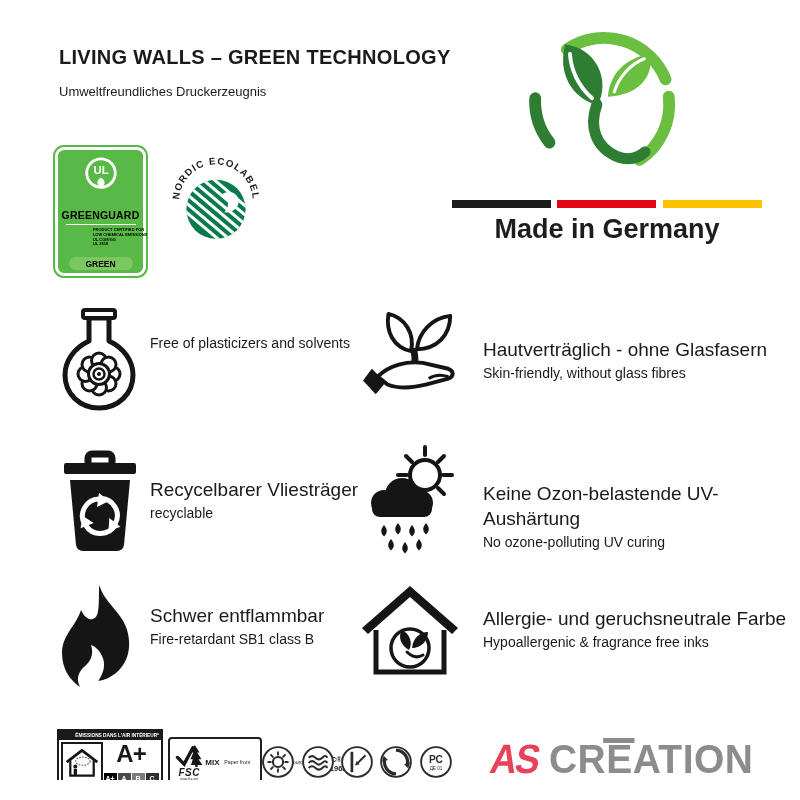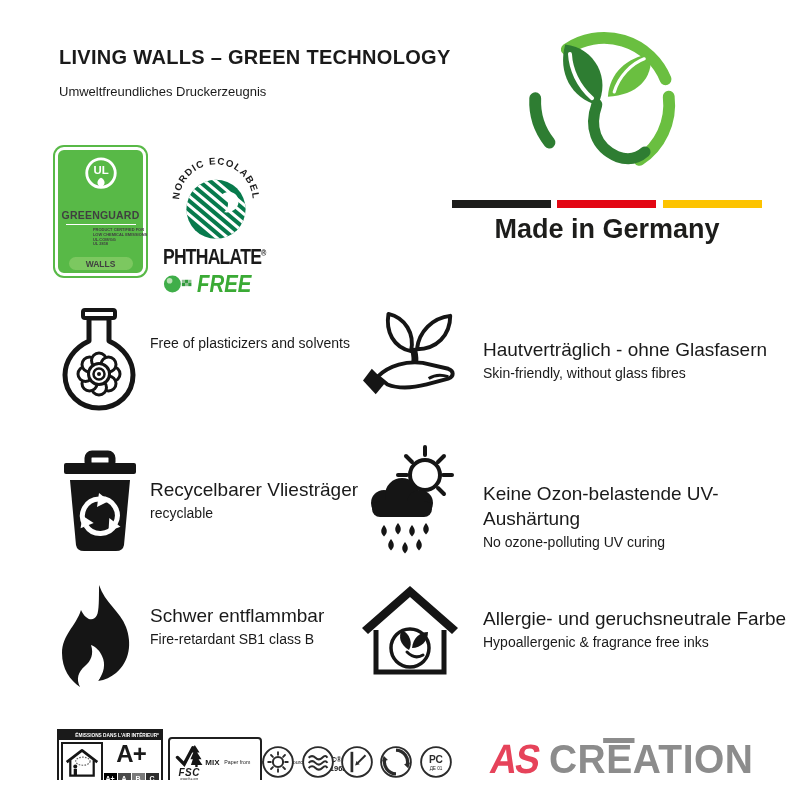--- a/index.html
+++ b/index.html
@@ -15,21 +15,21 @@
   .mig-logo{left:521px;top:24px;}
   .flagbar{top:200px;height:8px;}
   .fb1{left:452px;width:99px;background:#1d1d1b;}
   .fb2{left:557px;width:99px;background:#e30613;}
   .fb3{left:663px;width:99px;background:#fdc300;}
   .mig-label{left:452px;top:214px;width:310px;text-align:center;font-size:27px;font-weight:bold;color:#1d1d1b;}
 
   
   .gg{left:55px;top:147px;width:91px;height:129px;background:#58b947;border:3px solid #fff;
       box-shadow:0 0 0 2px #58b947;border-radius:9px;box-sizing:border-box;
-      display:flex;flex-direction:column;align-items:center;color:#404040;}
+      display:flex;flex-direction:column;align-items:center;color:#000000;}
   .gg-name{font-size:10.5px;font-weight:bold;letter-spacing:.2px;margin-top:15px;}
   .gg-hr{width:70px;height:1px;background:#fff;margin:3px 0 3px;}
   .gg-small{font-size:6px;line-height:7px;font-weight:bold;width:150%;transform:scale(.66);
             transform-origin:center top;text-align:left;padding-left:16px;align-self:flex-start;}
   .gg-pill{margin-top:1px;width:64px;height:13px;background:#7cc860;border-radius:7px;
            font-size:8.5px;font-weight:bold;display:flex;align-items:center;justify-content:center;}
 
   
   .nordic{left:166px;top:146px;}
   .pht{left:163px;top:244px;width:110px;}
@@ -110,21 +110,21 @@
       <path d="M20,25 C24.5,27 25.5,32.5 20,35 C14.5,32.5 15.5,27 20,25 Z" fill="#fff"></path>
     </svg>
     <div class="gg-name">GREENGUARD</div>
     <div class="gg-hr"></div>
     <div class="gg-small">
       <div>PRODUCT CERTIFIED FOR</div>
       <div>LOW CHEMICAL EMISSIONS</div>
       <div>UL.COM/GG</div>
       <div>UL 2818</div>
     </div>
-    <div class="gg-pill">WALLS</div>
+    <div class="gg-pill">GREEN</div>
   </div>
 
   <svg class="abs nordic" width="100" height="102" viewBox="0 0 96 100">
     <defs>
         <clipPath id="ncl">
           <circle cx="48" cy="62" r="29"></circle>
         </clipPath>
       <path id="arcNE" d="M12,54 A36,36 0 0 1 84,54" fill="none"></path>
       </defs>
     <circle cx="48" cy="62" r="29" fill="#077a4c"></circle>
@@ -136,36 +136,20 @@
       <line x1="55" y1="28" x2="55" y2="96" stroke="#fff" stroke-width="3"></line>
       <line x1="62" y1="28" x2="62" y2="96" stroke="#fff" stroke-width="3"></line>
       <line x1="69" y1="28" x2="69" y2="96" stroke="#fff" stroke-width="3"></line>
     </g>
     <path d="M56,46 C64,43 71,48 70,56 C69,62 63,66 56,65 C62,59 61,51 53,48 Z" fill="#fff"></path>
     <text font-family="Liberation Sans, sans-serif" font-size="9.5" font-weight="bold" letter-spacing="1.2" fill="#1a1a1a">
       <textPath href="#arcNE" startOffset="50%" text-anchor="middle">NORDIC ECOLABEL</textPath>
     </text>
   </svg>
 
-  <div class="abs pht">
-    <div class="pht-word"><span>PHTHALATE</span><span class="pht-reg">®</span></div>
-    <div class="pht-row">
-      <svg width="32" height="22" viewBox="0 0 34 22">
-        <circle cx="10" cy="11" r="9" fill="#3fae49"></circle>
-        <circle cx="7" cy="7.5" r="3" fill="#b9e0b4"></circle>
-        <rect x="20" y="6.5" width="3.4" height="3.4" fill="#8fbf92"></rect>
-          <rect x="23.4" y="6.5" width="3.4" height="3.4" fill="#2f9a3a"></rect>
-          <rect x="26.8" y="6.5" width="3.4" height="3.4" fill="#8fbf92"></rect>
-        <rect x="20" y="9.9" width="3.4" height="3.4" fill="#2f9a3a"></rect>
-          <rect x="23.4" y="9.9" width="3.4" height="3.4" fill="#8fbf92"></rect>
-          <rect x="26.8" y="9.9" width="3.4" height="3.4" fill="#2f9a3a"></rect>
-      </svg>
-      <span class="pht-free">FREE</span>
-    </div>
-  </div>
 
   <svg class="abs" style="left:56px;top:307px;" width="86" height="106" viewBox="0 0 86 106">
     <path d="M33,11 L33,34 C18,41 9,54 9,68 C9,87 24,101 43,101 C62,101 77,87 77,68 C77,54 68,41 53,34 L53,11 Z" fill="#fff" stroke="#151515" stroke-width="5" stroke-linejoin="round"></path>
     <rect x="27" y="3" width="32" height="8" rx="2" fill="#fff" stroke="#151515" stroke-width="4"></rect>
     <circle cx="56.5" cy="67" r="7.5" fill="#fff" stroke="#151515" stroke-width="3"></circle>
       <circle cx="52.5" cy="76.5" r="7.5" fill="#fff" stroke="#151515" stroke-width="3"></circle>
     <circle cx="43" cy="80.5" r="7.5" fill="#fff" stroke="#151515" stroke-width="3"></circle>
       <circle cx="33.5" cy="76.5" r="7.5" fill="#fff" stroke="#151515" stroke-width="3"></circle>
     <circle cx="29.5" cy="67" r="7.5" fill="#fff" stroke="#151515" stroke-width="3"></circle>
       <circle cx="33.5" cy="57.5" r="7.5" fill="#fff" stroke="#151515" stroke-width="3"></circle>

